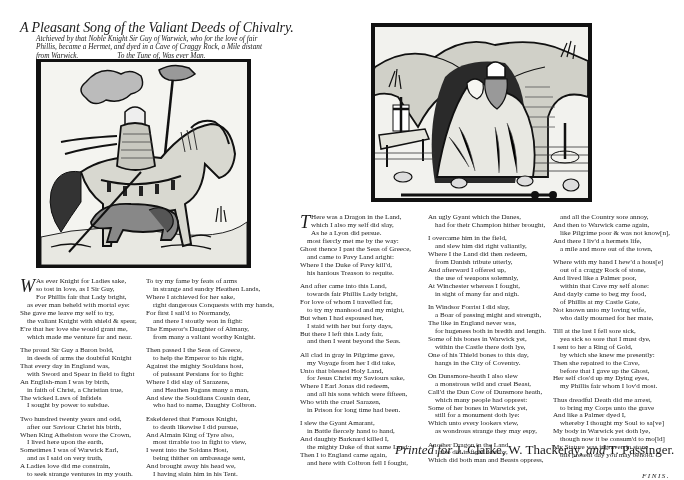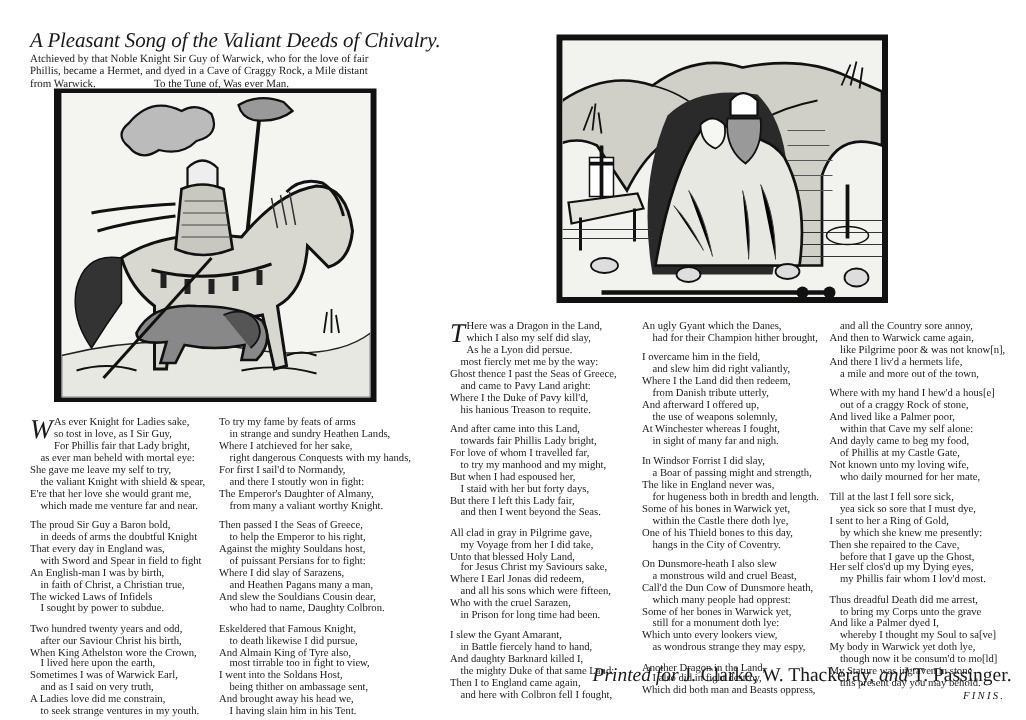--- a/index.html
+++ b/index.html
@@ -1,21 +1,21 @@
 <!DOCTYPE html>
 <html><head>
 <meta charset="utf-8">
 <style>
   html, body { margin:0; padding:0; background:#ffffff; }
   body { width:684px; height:480px; position:relative; overflow:hidden;
          font-family:"Liberation Serif", "DejaVu Serif", serif; color:#1a1a1a; }
   .title { position:absolute; left:20px; top:20px; font-size:14px; font-style:italic;
            letter-spacing:-0.1px; white-space:nowrap; }
-  .subtitle { position:absolute; left:20px; top:35px; width:240px; font-size:7.3px;
-              line-height:8.3px; }
+  .subtitle { position:absolute; left:36px; top:35px; width:240px; font-size:7.3px;
+              font-style:italic; line-height:8.3px; }
   .subtitle .tune { margin-left:37px; }
   .woodcut { position:absolute; background:#fff; border:3px solid #111; box-sizing:border-box; overflow:hidden; }
   #wc1 { left:36px; top:59px; width:215px; height:209px; border-width:3px 4px 3px 5px; }
   #wc2 { left:371px; top:23px; width:221px; height:179px; border-width:4px; }
   .woodcut svg { width:100%; height:100%; display:block; }
 
   .col { position:absolute; font-size:7.1px; line-height:7.95px; white-space:nowrap; }
   .stanza { margin-bottom:5.2px; }
   .ln { display:block; }
   .ln.ind { padding-left:7px; }
@@ -319,21 +319,21 @@
   <div class="stanza">
     <span class="ln">Till at the last I fell sore sick,</span>
     <span class="ln ind">yea sick so sore that I must dye,</span>
     <span class="ln">I sent to her a Ring of Gold,</span>
     <span class="ln ind">by which she knew me presently:</span>
     <span class="ln">Then she repaired to the Cave,</span>
     <span class="ln ind">before that I gave up the Ghost,</span>
     <span class="ln">Her self clos'd up my Dying eyes,</span>
     <span class="ln ind">my Phillis fair whom I lov'd most.</span>
   </div>
-  <div class="stanza" style="margin-bottom:1px">
+  <div class="stanza" style="margin-bottom:13px">
     <span class="ln">Thus dreadful Death did me arrest,</span>
     <span class="ln ind">to bring my Corps unto the grave</span>
     <span class="ln">And like a Palmer dyed I,</span>
     <span class="ln ind">whereby I thought my Soul to sa[ve]</span>
     <span class="ln">My body in Warwick yet doth lye,</span>
     <span class="ln ind">though now it be consum'd to mo[ld]</span>
     <span class="ln">My Stature was ingraven in stone</span>
     <span class="ln ind">this present day you may behold.</span>
   </div>
   <div class="finis">FINIS.</div>

